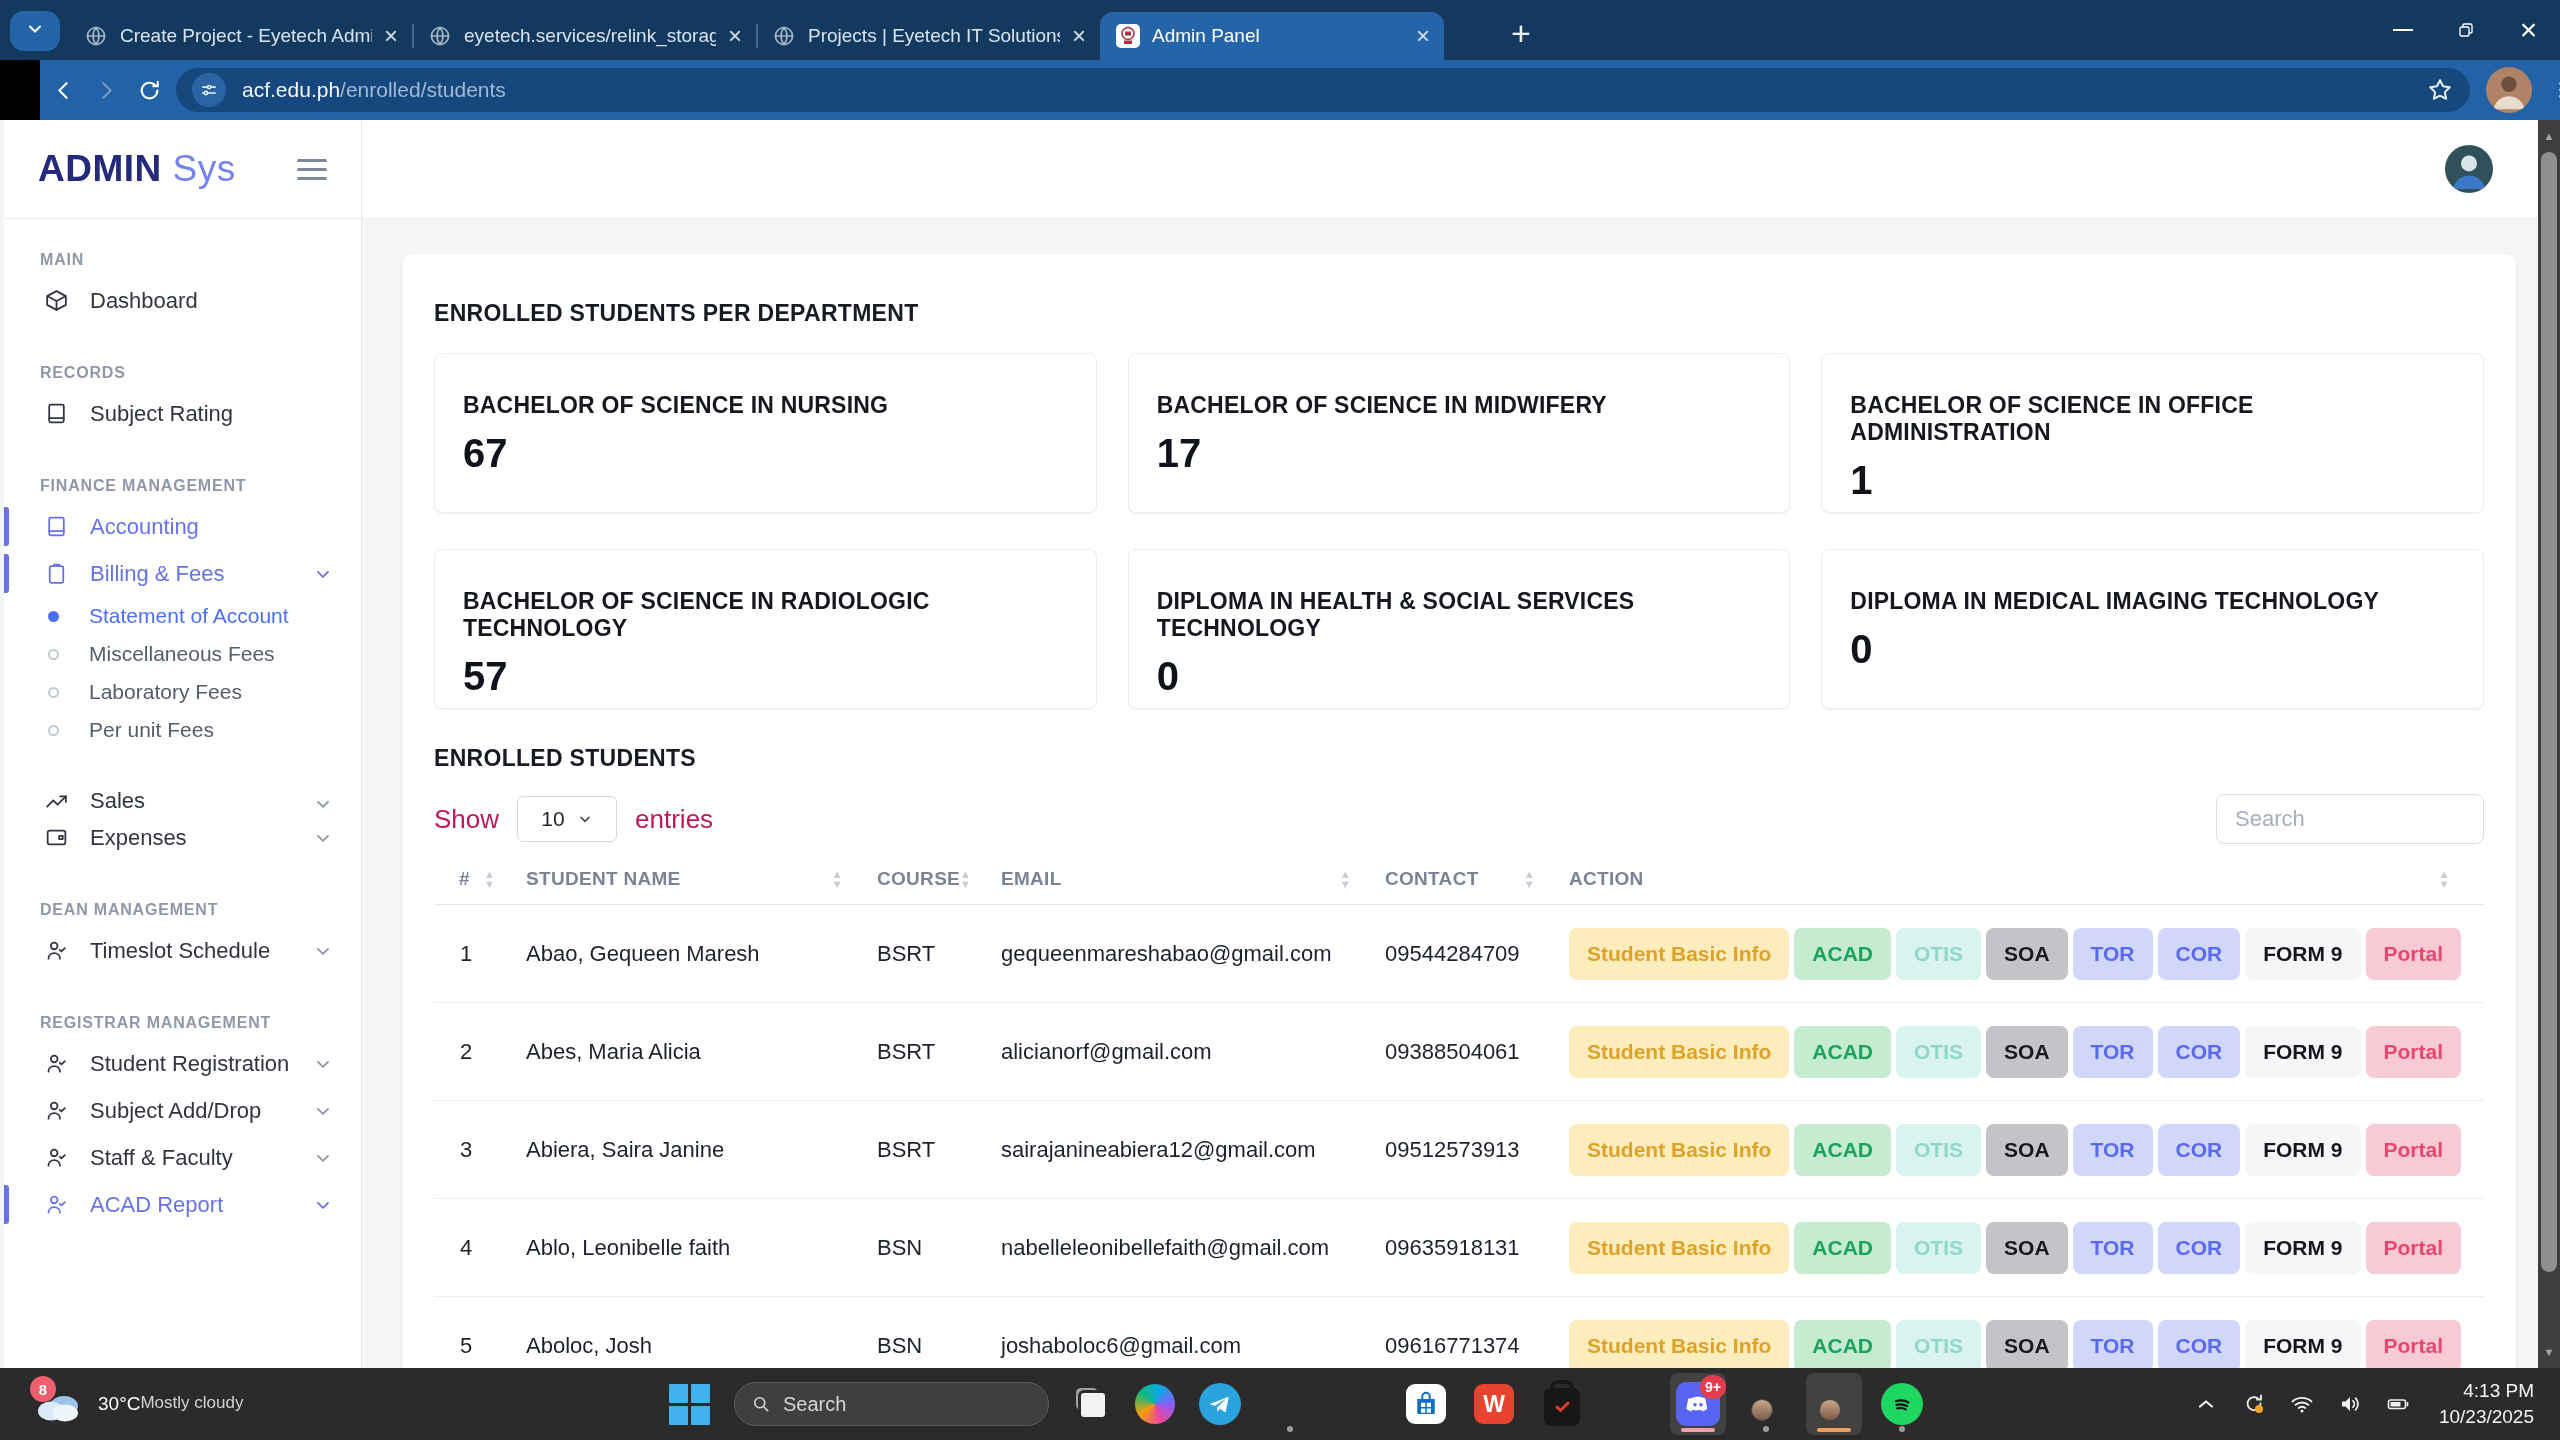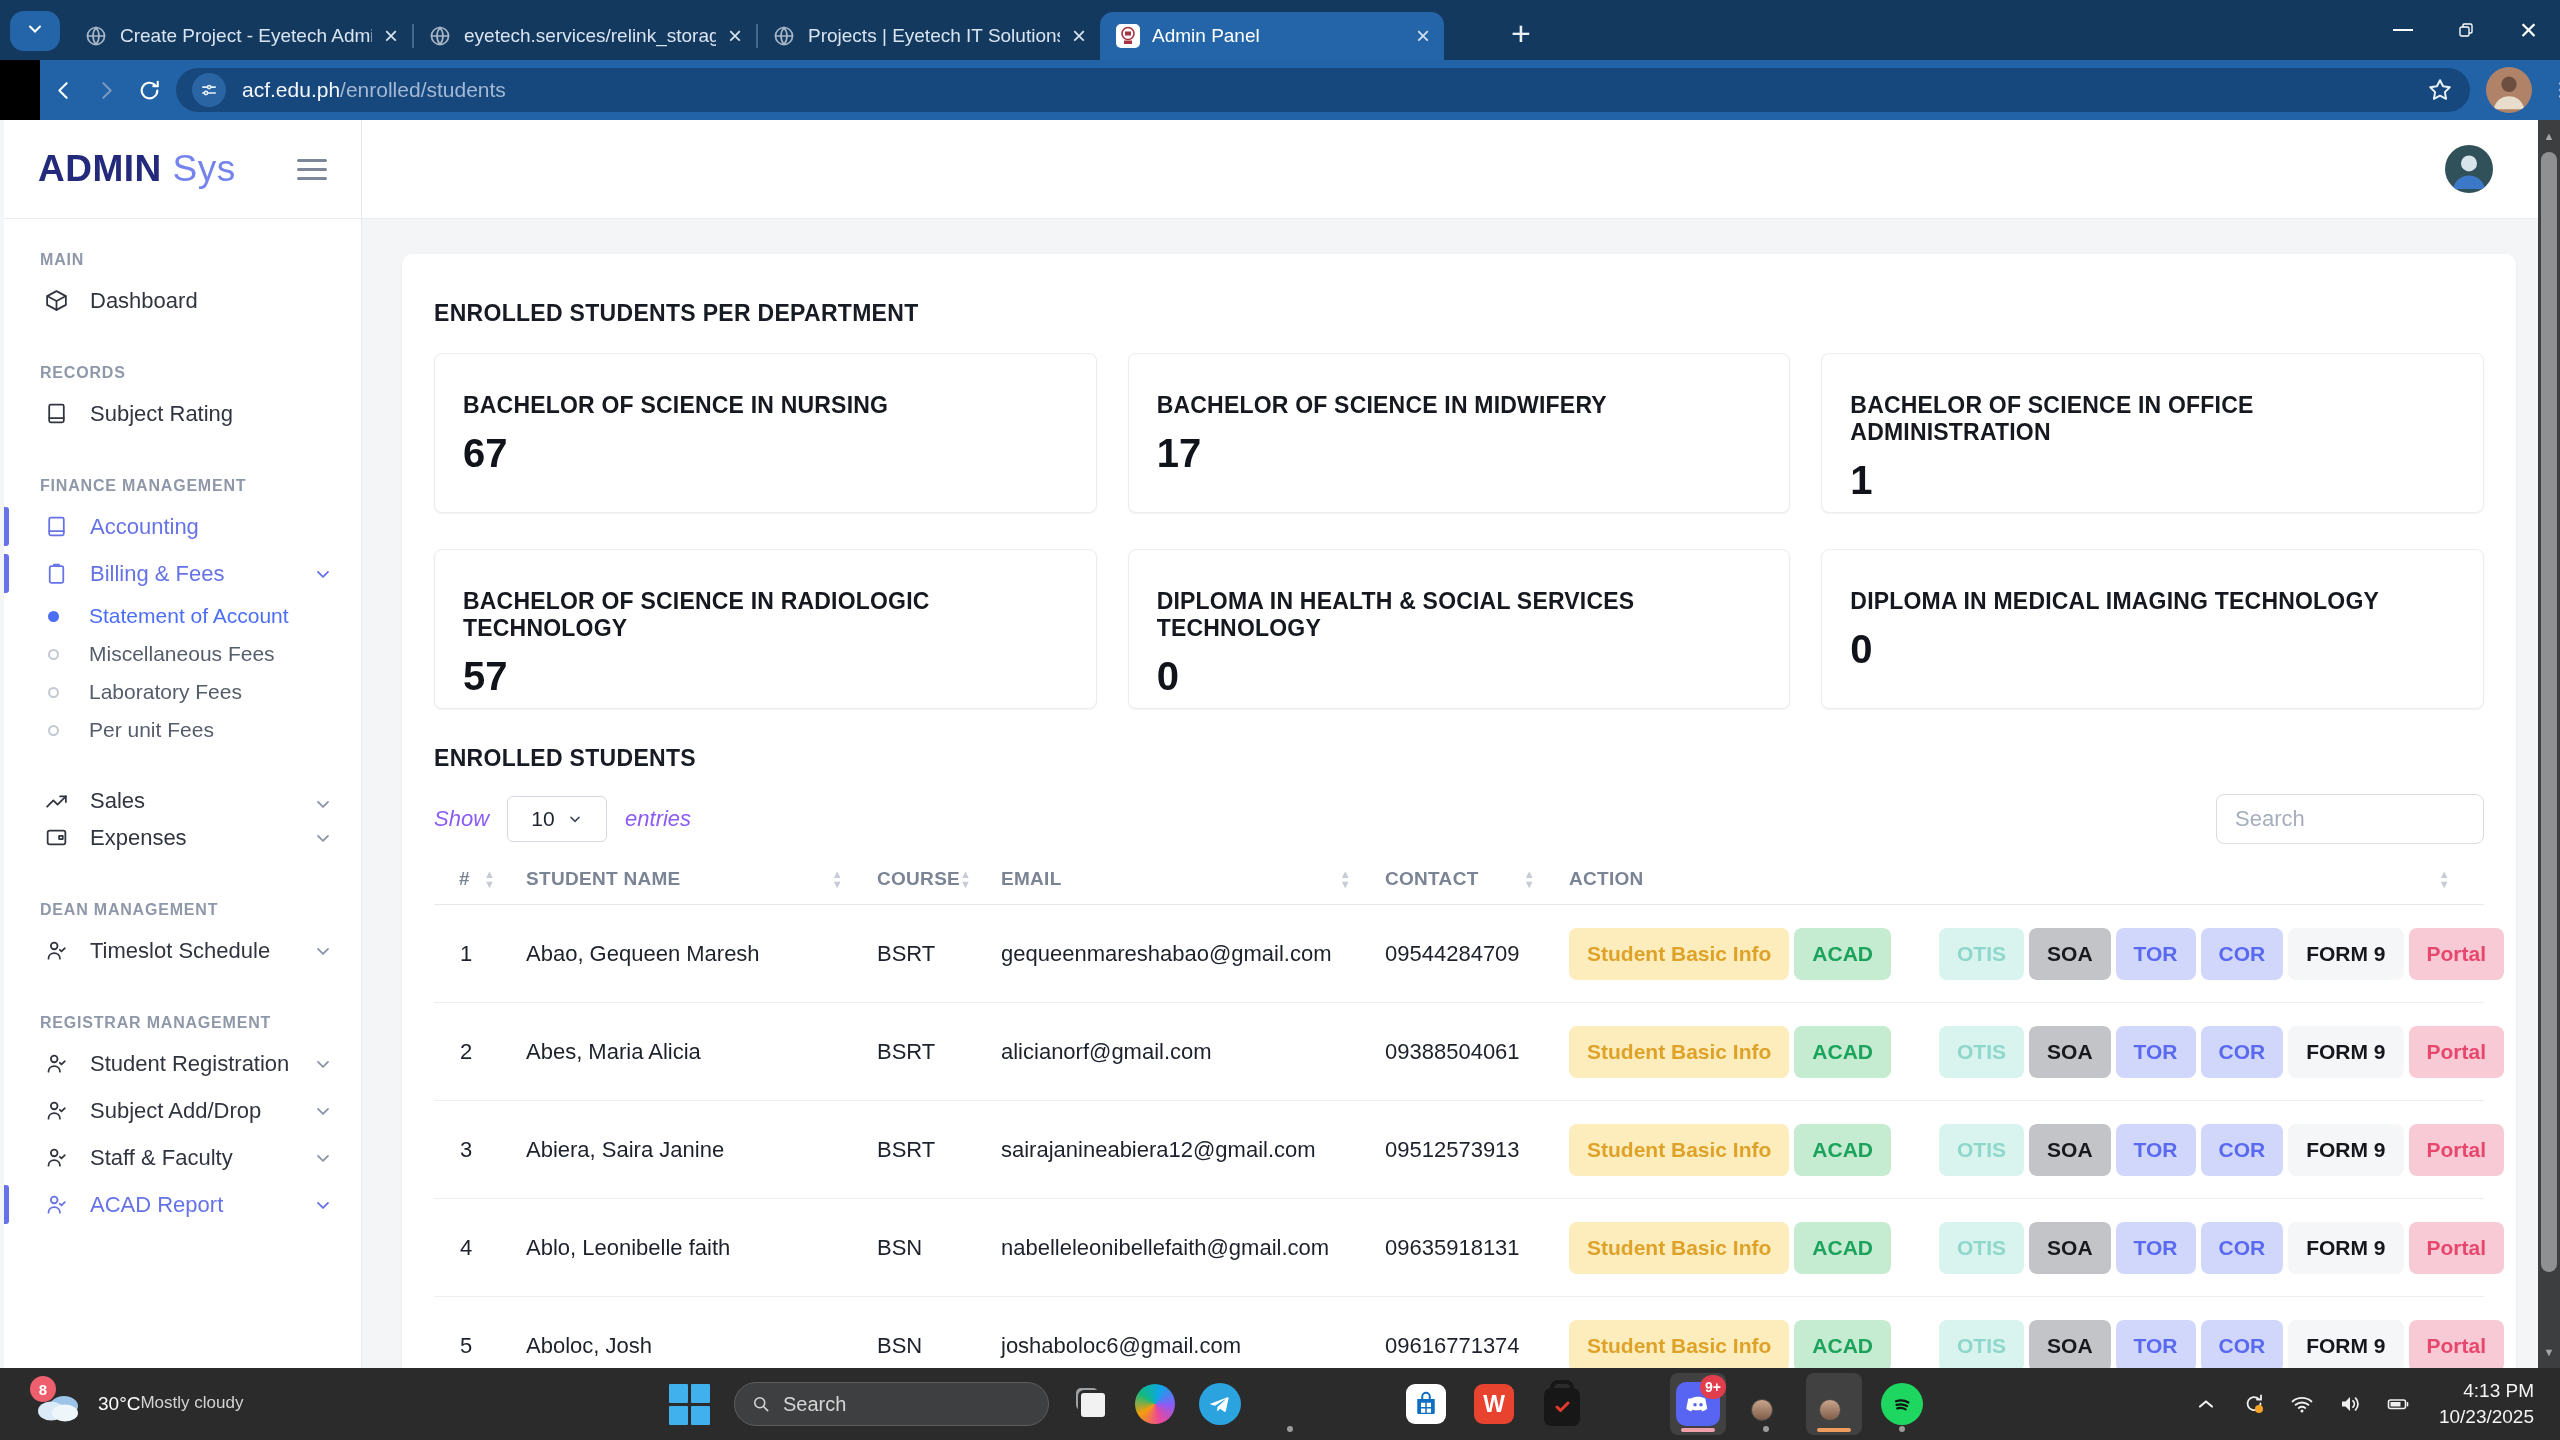--- a/index.html
+++ b/index.html
@@ -74,37 +74,37 @@
 
   .content{position:absolute;left:359px;top:100px;right:0;bottom:0;background:#f4f5f7;overflow:hidden;}
   .panel{position:absolute;left:43px;top:34px;width:2114px;height:1400px;background:#fff;border-radius:10px;box-shadow:0 1px 3px rgba(20,25,40,.07);padding:46px 32px;}
   .h-section{font-size:23px;font-weight:bold;color:#171b24;letter-spacing:.3px;}
   .cards{margin-top:26px;display:grid;grid-template-columns:repeat(3,1fr);gap:36px 31px;}
   .card{height:160px;background:#fff;border:1px solid #ececf1;border-radius:8px;box-shadow:0 1px 2px rgba(20,25,40,.05);padding:38px 28px 0;}
   .card-t{font-size:23px;font-weight:bold;color:#15181f;letter-spacing:.2px;}
   .card-n{margin-top:12px;font-size:40px;font-weight:bold;color:#101319;}
   .h-table{margin-top:36px;}
   .controls{margin-top:22px;display:flex;align-items:center;}
-  .ctl-lbl{font-size:22px;color:#8b5cf6;font-style:italic;}
+  .ctl-lbl{font-size:26px;color:#be185d;}
   .pagesize{margin:0 18px;width:100px;height:46px;border:1px solid #d5d9e1;border-radius:6px;display:flex;align-items:center;justify-content:center;gap:12px;font-size:21px;color:#1f242e;background:#fff;}
   .pagesize svg{width:16px;height:16px;color:#454b57;}
   .search{margin-left:auto;width:268px;height:50px;border:1px solid #d9dde4;border-radius:8px;background:#fff;font-size:22px;color:#333;padding:0 18px;font-family:inherit;outline:none;}
   .search::placeholder{color:#a6adbb;}
   .thead,.trow{display:grid;grid-template-columns:92px 351px 124px 384px 184px 1fr;}
   .thead{margin-top:24px;color:#7b8495;font-size:19px;font-weight:bold;letter-spacing:.3px;border-bottom:1px solid #e6e8ee;padding-bottom:14px;}
   .th{display:flex;align-items:center;justify-content:space-between;padding-right:34px;}
   .th.first{justify-content:flex-start;gap:14px;padding-left:25px;}
   .sorter{display:flex;flex-direction:column;line-height:10px;font-size:11px;color:#c6cbd4;}
   .trow{align-items:center;height:98px;border-bottom:1px solid #eceef2;font-size:22px;color:#1c212b;}
   .trow .c1{padding-left:26px;}
   .actions{display:flex;gap:5px;align-items:center;}
   .btn{height:52px;border:none;border-radius:8px;padding:0 18px;font-size:21px;font-weight:bold;display:flex;align-items:center;white-space:nowrap;font-family:inherit;}
   .v-amber{background:#fdedbd;color:#dfa228;}
   .v-green{background:#c5ebd1;color:#1ba35c;}
-  .v-teal{background:#d9f3ee;color:#8ed7cb;margin-left:43px;}
+  .v-teal{background:#d9f3ee;color:#8ed7cb;}
   .v-gray{background:#c3c4c8;color:#17191f;}
   .v-indigo{background:#d1d7fa;color:#5a6af0;}
   .v-light{background:#f5f6f8;color:#15171d;}
   .v-pink{background:#f8cad5;color:#e8476d;}
 
   .scrollbar{position:absolute;right:0;top:0;width:22px;height:100%;background:#3d3e40;display:flex;flex-direction:column;align-items:center;z-index:6;}
   .sb-ar{color:#a6a6a6;font-size:11px;margin-top:10px;}
   .sb-thumb{width:16px;height:1120px;border-radius:8px;background:#8f9092;margin-top:10px;}
   .sb-ar.dn{margin-top:auto;margin-bottom:10px;}
 

